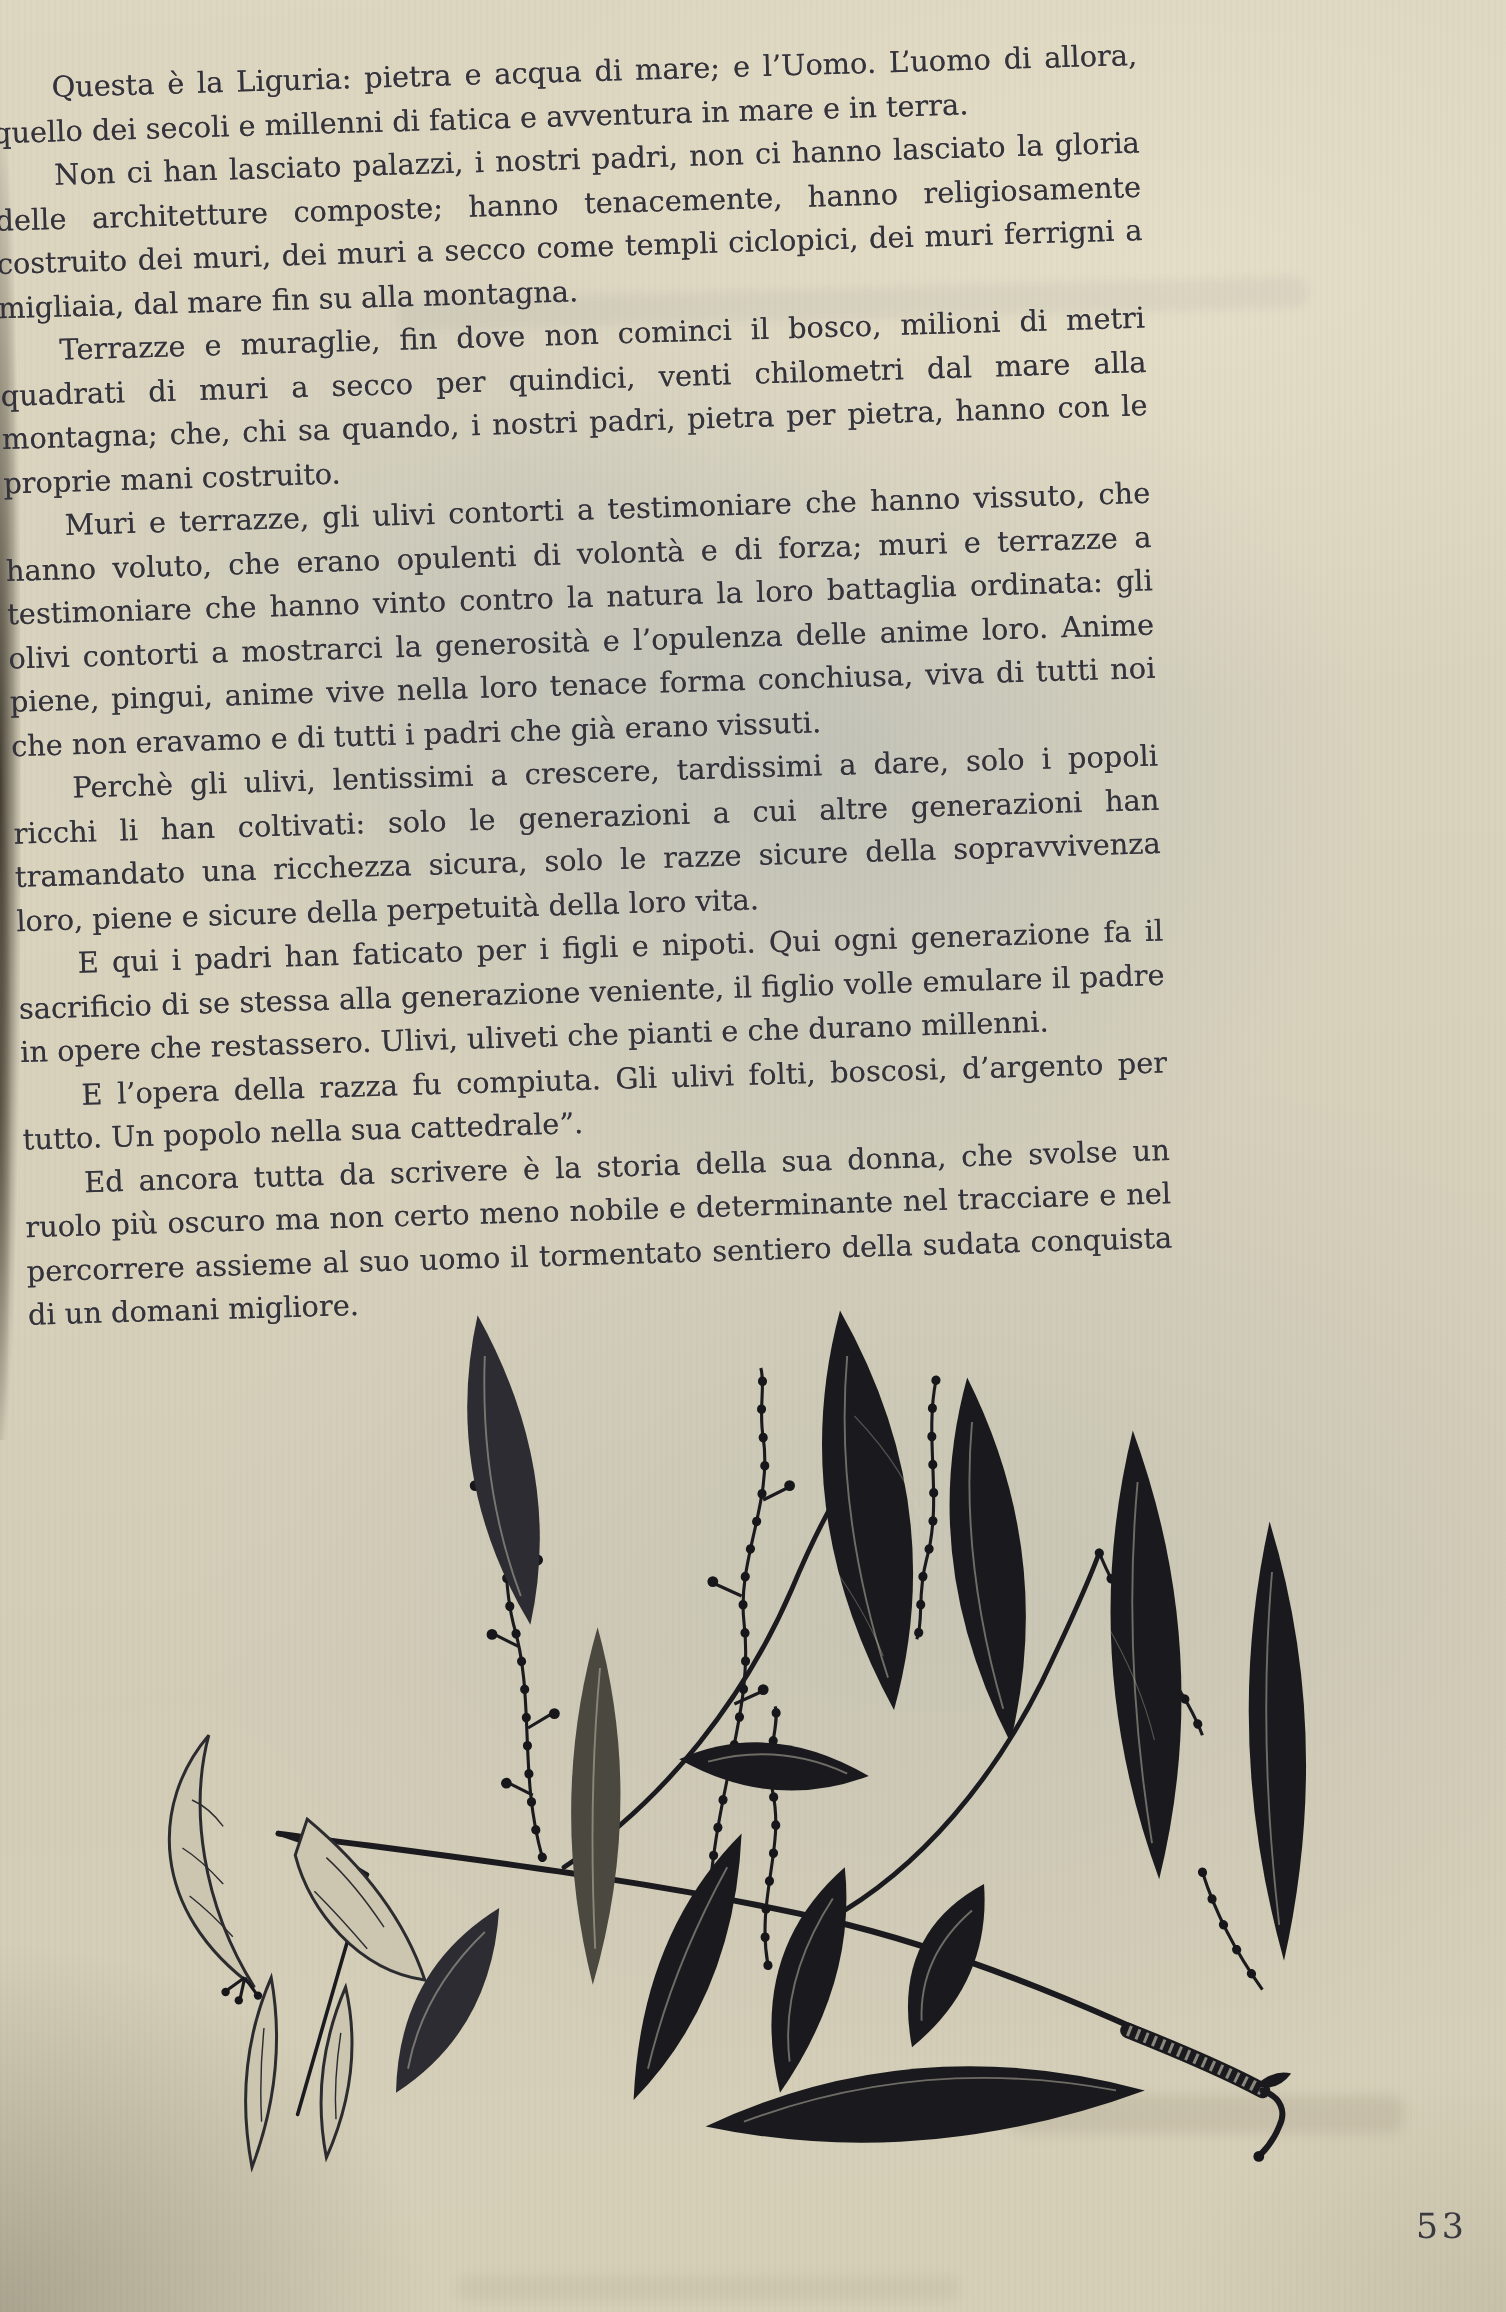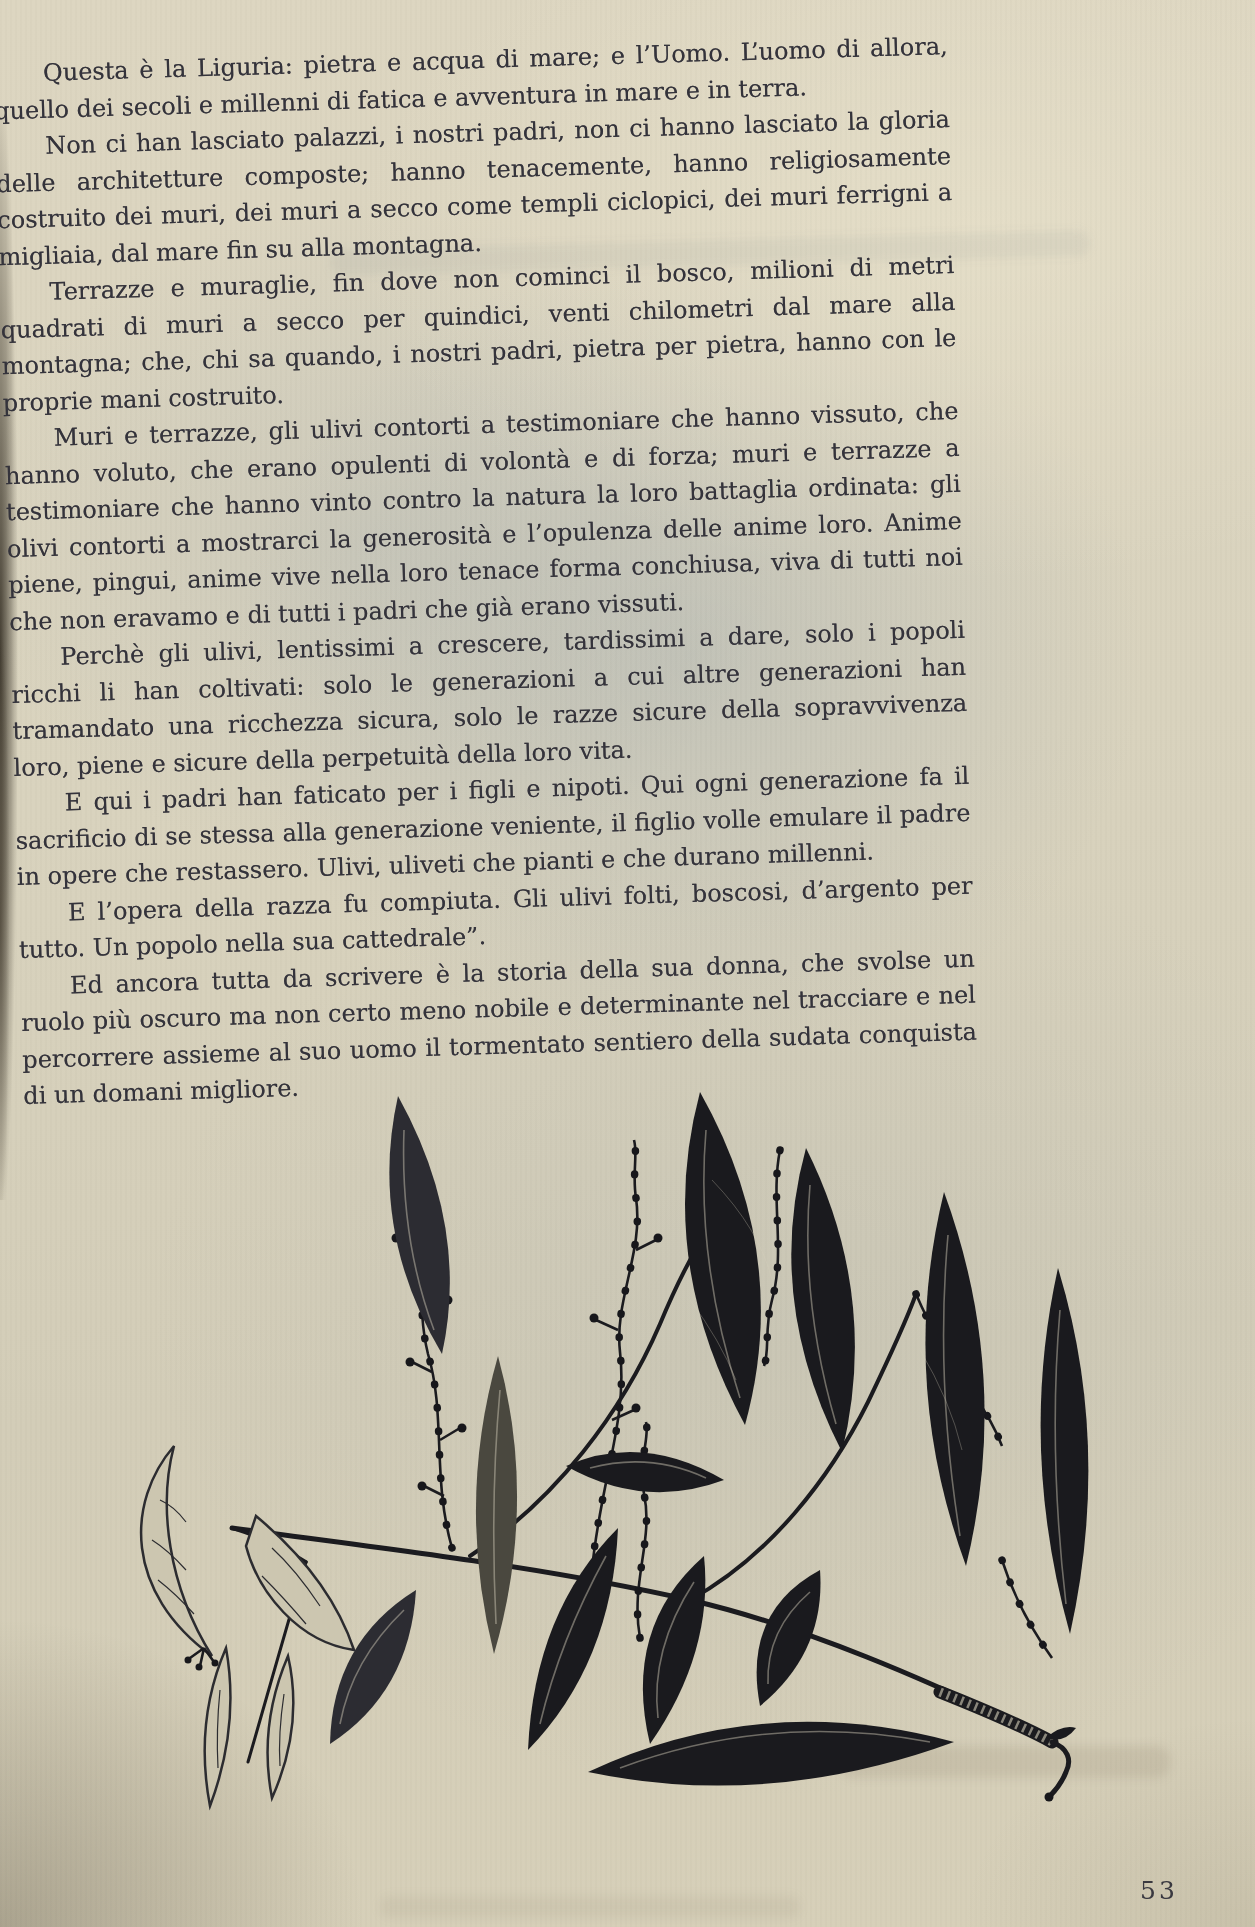--- a/index.html
+++ b/index.html
@@ -37,22 +37,22 @@
     font-size:24px;line-height:36.5px;
     text-align:justify;
     text-shadow:0 0 0.5px rgba(52,51,59,0.65);
   }
   .text-block p{margin:0;text-indent:50px;}
   .smudge{position:absolute;pointer-events:none;}
   .smudge1{left:330px;top:240px;width:760px;height:26px;background:rgba(125,135,142,0.10);filter:blur(4px);border-radius:12px;transform:rotate(-1.5deg);}
   .smudge2{left:840px;top:1746px;width:330px;height:32px;background:rgba(120,108,88,0.14);filter:blur(5px);border-radius:14px;}
   .smudge3{left:380px;top:1896px;width:420px;height:22px;background:rgba(120,112,92,0.09);filter:blur(5px);border-radius:10px;}
   .page-number{
-    position:absolute;left:1140px;top:1838px;
-    font-size:25px;color:#3a3940;letter-spacing:3px;margin-top:38px;
+    position:absolute;left:1180px;top:1838px;
+    font-size:29px;color:#3a3940;letter-spacing:3px;
   }
   .illustration{position:absolute;left:0;top:0;pointer-events:none;}
   .dark-leaf{fill:#1a1a1e;}
   .mid-leaf{fill:#2c2c32;}
   .hatch-leaf{fill:#4a483f;}
   .light-leaf{fill:#ccc6b0;stroke:#2c2c30;stroke-width:2.5;}
   .vein{fill:none;stroke:rgba(214,208,188,0.45);stroke-width:1.6;}
   .vein2{fill:none;stroke:rgba(214,208,188,0.3);stroke-width:1;}
   .hatchline{fill:none;stroke:#2c2c30;stroke-width:1.2;}
   .stem{fill:none;stroke:#1b1b1f;stroke-linecap:round;}

